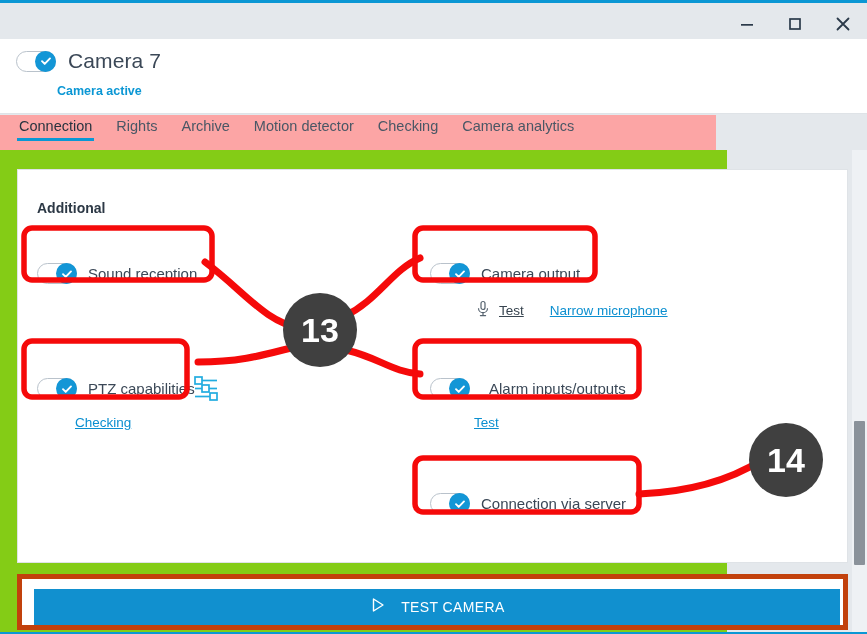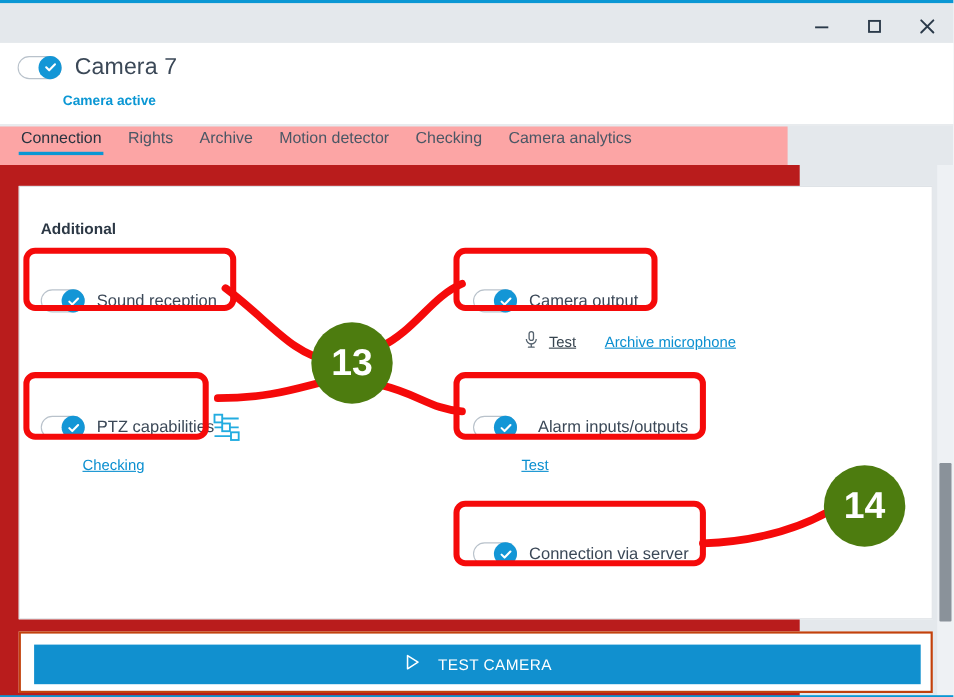--- a/index.html
+++ b/index.html
@@ -69,21 +69,21 @@
   }
   .tab.active { color: #28333f; }
   .tab.active::after {
     content: ""; position: absolute; left: 0; right: 0; bottom: 3px;
     height: 3px; background: #0b97d4;
   }
 
   
   .body-area {
     position: absolute; left: 0; top: 150px; width: 727px; height: 484px;
-    background: #b91c1c;
+    background: #84cc16;
   }
   .card {
     position: absolute; left: 17px; top: 19px;
     width: 831px; height: 394px;
     background: #ffffff; border: 1px solid #dfe3e7;
   }
   .section-title {
     position: absolute; left: 19px; top: 30px;
     font-size: 14px; font-weight: bold; color: #2c3845;
   }
@@ -124,21 +124,21 @@
     color: #0b8fd0; text-decoration: underline; white-space: nowrap;
   }
   .lnk.dark { color: #37444f; }
   .mic-ico { color: #56636f; display: block; }
   .sliders-ico { position: absolute; display: block; }
 
   
   .footer-card {
     position: absolute; left: 17px; top: 424px;
     width: 831px; height: 56px;
-    background: #ffffff; border: 2px solid #c2410c;
+    background: #ffffff; border: 5px solid #c2410c;
   }
   .test-btn {
     position: absolute; left: 12px; top: 10px;
     width: 806px; height: 36px;
     background: #1190cf;
     display: flex; align-items: center; justify-content: center; gap: 14px;
     color: #ffffff;
   }
   .test-btn .lbl {
     font-size: 14px; letter-spacing: .4px;
@@ -160,21 +160,21 @@
 
   
   .anno {
     position: absolute; left: 0; top: 0;
     width: 867px; height: 634px;
     pointer-events: none;
   }
   .badge {
     position: absolute;
     border-radius: 50%;
-    background: #4d7c0f;
+    background: #404040;
     display: flex; align-items: center; justify-content: center;
     color: #ffffff; font-weight: bold;
   }
   .badge.b13 { left: 283px; top: 293px; width: 74px; height: 74px; font-size: 34px; }
   .badge.b14 { left: 749px; top: 423px; width: 74px; height: 74px; font-size: 34px; }
 </style>
 </head>
 <body>
 
 <div id="app">
@@ -269,21 +269,21 @@
 
       <div class="sub-links" style="left:458px; top:130px;">
         <span class="mic-ico">
           <svg width="14" height="18" viewBox="0 0 14 18">
             <rect x="5" y="1.5" width="4" height="8" rx="2" fill="none" stroke="#56636f" stroke-width="1.2"></rect>
             <path d="M2.5 8.2 a4.5 4.5 0 0 0 9 0" fill="none" stroke="#56636f" stroke-width="1.2"></path>
             <path d="M7 12.8 L7 15.5 M4.4 15.6 L9.6 15.6" stroke="#56636f" stroke-width="1.2" stroke-linecap="round"></path>
           </svg>
         </span>
         <a class="lnk dark">Test</a>
-        <a class="lnk" style="margin-left:17px;">Archive microphone</a>
+        <a class="lnk" style="margin-left:17px;">Narrow microphone</a>
       </div>
 
       <div class="opt" style="left:19px; top:208px;">
         <div class="switch on">
           <div class="track"></div>
           <div class="knob">
             <span>
               <svg width="14" height="14" viewBox="0 0 14 14">
                   <path d="M3 7.2 L5.7 9.9 L11 4.4" fill="none" stroke="#ffffff" stroke-width="1.9" stroke-linecap="round" stroke-linejoin="round"></path>
                 </svg>

